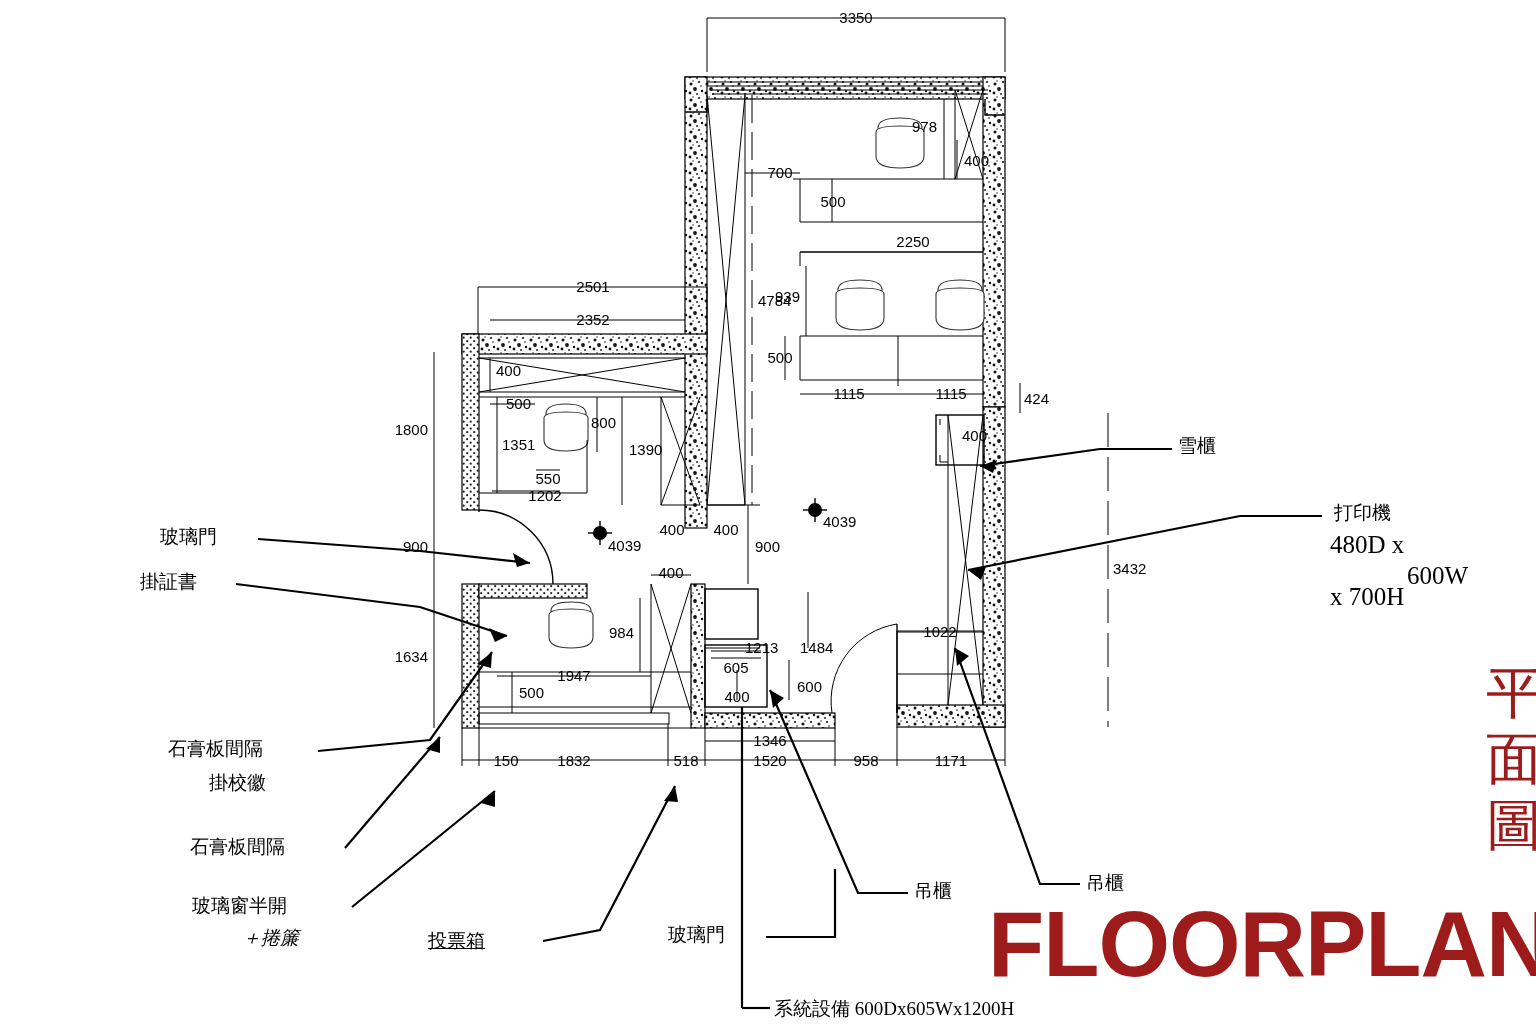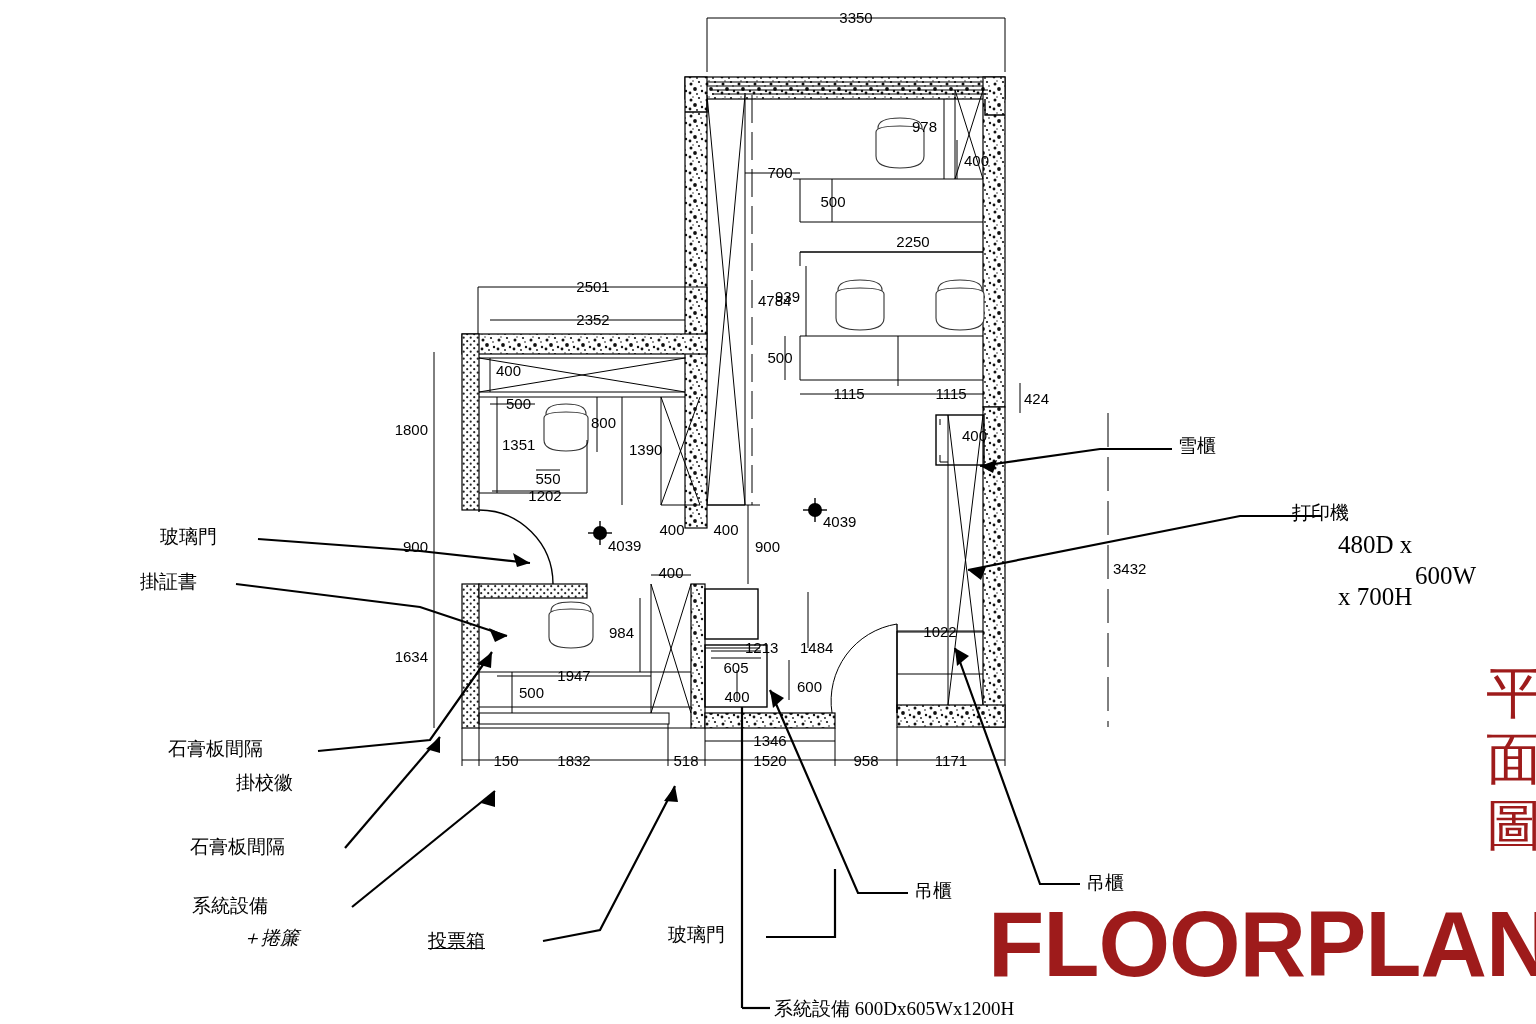--- a/index.html
+++ b/index.html
@@ -4,21 +4,21 @@
 <title>Floorplan</title>
 <style>
   html,body{margin:0;padding:0;background:#ffffff;}
   body{width:1536px;height:1024px;position:relative;overflow:hidden;
        font-family:"Liberation Serif", serif;color:#000;}
   #stage{position:absolute;left:0;top:0;width:1536px;height:1024px;}
   svg{position:absolute;left:0;top:0;width:1536px;height:1024px;display:block;}
 
   .dimtxt{font-family:"Liberation Sans", sans-serif;font-size:15px;fill:#000;}
   .cn{font-family:"Liberation Serif", serif;font-size:19px;fill:#111;}
-  .en{font-family:"Liberation Serif", serif;font-size:25px;fill:#111;margin-left:8px;}
+  .en{font-family:"Liberation Serif", serif;font-size:25px;fill:#111;}
 
   .ln{stroke:#000;fill:none;}
   .thin{stroke-width:1;}
   .med{stroke-width:1.4;}
   .lead{stroke:#000;stroke-width:2.2;fill:none;}
   .furn{stroke:#333;stroke-width:1.1;fill:#fff;}
   .dimline{stroke:#000;stroke-width:1;fill:none;}
 
   #title-floorplan{position:absolute;left:988px;top:898px;
      font-family:"Liberation Sans", sans-serif;font-weight:bold;
@@ -396,31 +396,31 @@
     <path d="M980,466 L997,460 L993,473 Z" fill="#000"></path>
 
     <path class="lead" d="M1322,516 L1240,516 L968,570"></path>
     <path d="M968,570 L986,567 L981,580 Z" fill="#000"></path>
   </g>
 </svg>
 
 <div style="position:absolute;left:160px;top:524px;" class="cn">玻璃門</div>
 <div style="position:absolute;left:140px;top:569px;text-align:center;" class="cn">掛証書</div>
 <div style="position:absolute;left:168px;top:736px;" class="cn">石膏板間隔</div>
-<div style="position:absolute;left:236px;top:770px;" class="cn">掛校徽</div>
+<div style="position:absolute;left:209px;top:770px;" class="cn">掛校徽</div>
 <div style="position:absolute;left:190px;top:834px;" class="cn">石膏板間隔</div>
-<div style="position:absolute;left:192px;top:893px;" class="cn">系統設備</div>
+<div style="position:absolute;left:192px;top:893px;" class="cn">玻璃窗半開</div>
 <div style="position:absolute;left:242px;top:925px;font-style:italic;" class="cn">＋捲簾</div>
 <div style="position:absolute;left:428px;top:928px;text-decoration:underline;" class="cn">投票箱</div>
 <div style="position:absolute;left:668px;top:922px;" class="cn">玻璃門</div>
 <div style="position:absolute;left:774px;top:996px;white-space:nowrap;" class="cn">系統設備 600Dx605Wx1200H</div>
 <div style="position:absolute;left:914px;top:878px;" class="cn">吊櫃</div>
 <div style="position:absolute;left:1086px;top:870px;" class="cn">吊櫃</div>
 <div style="position:absolute;left:1178px;top:433px;" class="cn">雪櫃</div>
-<div style="position:absolute;left:1292px;top:500px;" class="cn">打印機</div>
+<div style="position:absolute;left:1334px;top:500px;" class="cn">打印機</div>
 <div style="position:absolute;left:1330px;top:531px;" class="en">480D x</div>
 <div style="position:absolute;left:1407px;top:562px;text-align:right;" class="en">600W</div>
 <div style="position:absolute;left:1330px;top:583px;" class="en">x 700H</div>
 
 <div id="title-floorplan">FLOORPLAN</div>
 <div id="title-vertical">
   <span>平</span>
   <span>面</span>
   <span>圖</span>
 </div>

